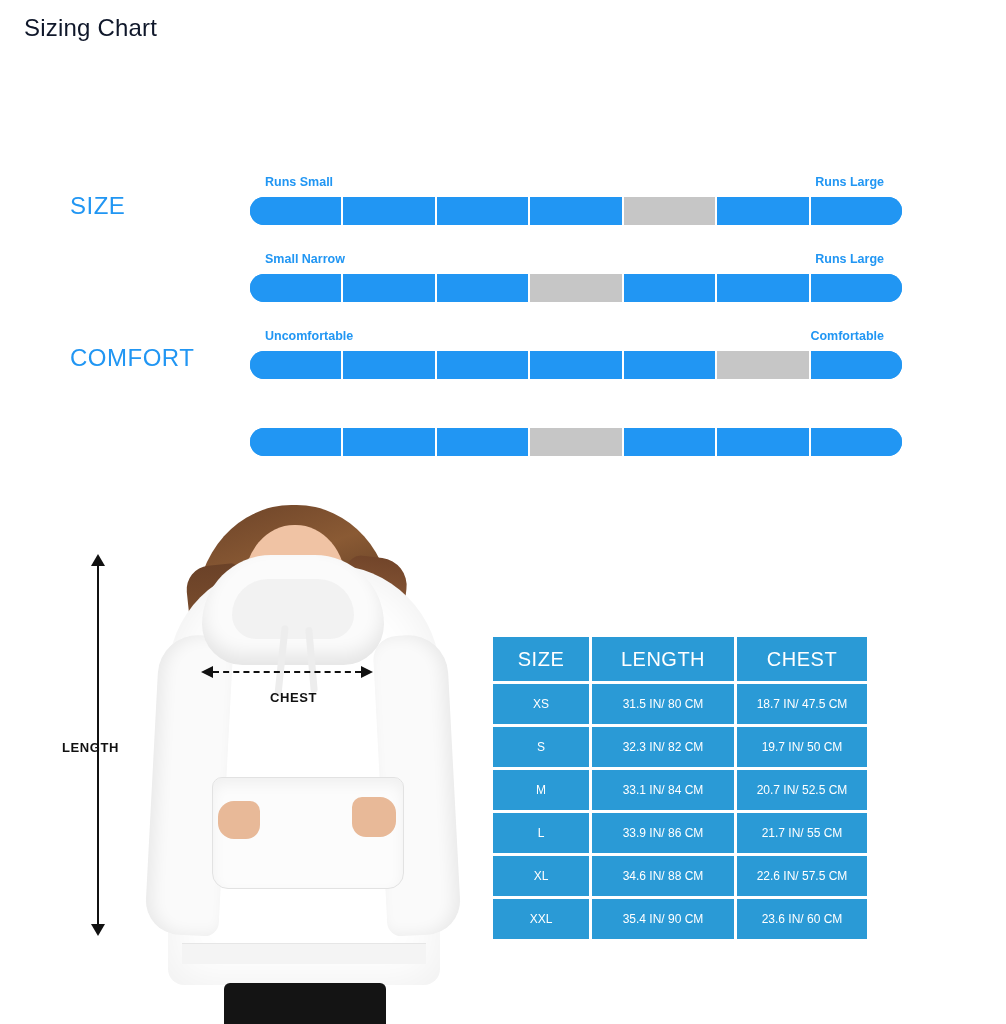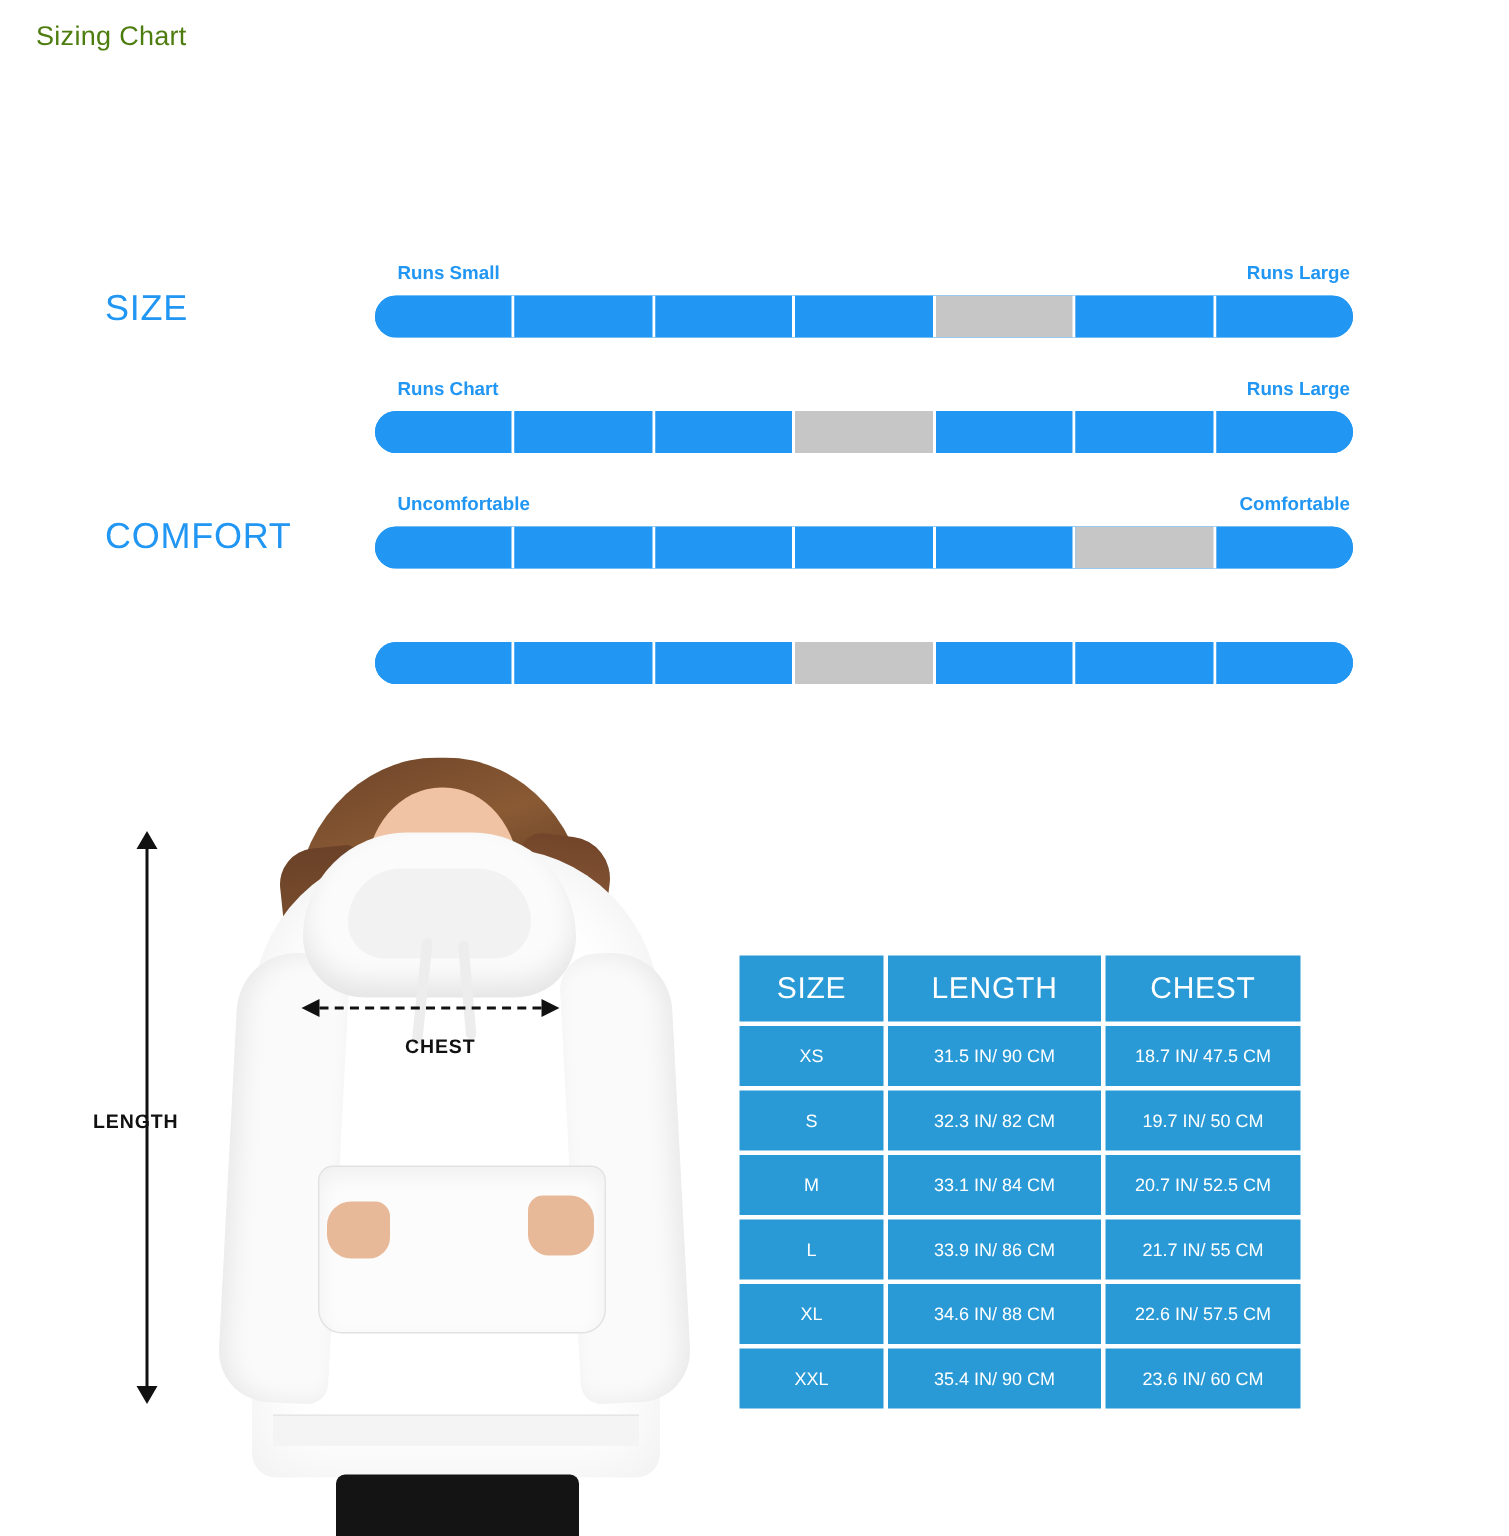--- a/index.html
+++ b/index.html
@@ -14,22 +14,22 @@
     font-family: "Liberation Sans", sans-serif;
     color: #333333;
     overflow: hidden;
   }
 
   
   #page-title {
     position: absolute;
     left: 24px;
     top: 14px;
-    font-size: 18px;
-    color: #4d7c0f;
+    font-size: 24px;
+    color: #0f172a;
     font-family: "Liberation Sans", sans-serif;
     letter-spacing: 0.2px;
   }
 
   
   #meters {
     position: absolute;
     left: 0;
     top: 175px;
     width: 1006px;
@@ -48,21 +48,21 @@
     letter-spacing: 0.5px;
   }
   .meter-label.sz  { top: 17px; }
   .meter-label.ft  { top: 17px; }
   .meter-label.cm  { top: 15px; }
   .meter-label.du  { top: 15px; }
 
   .caps {
     position: absolute;
     left: 250px;
-    right: 0;
+    right: 16px;
     top: 0;
     height: 18px;
     text-decoration: underline;
   }
   .cap {
     position: absolute;
     color: #2196f3;
     font-size: 12.5px;
     font-weight: bold;
     white-space: nowrap;
@@ -396,21 +396,21 @@
       <div class="seg"></div>
       <div class="seg"></div>
       <div class="seg off"></div>
       <div class="seg"></div>
       <div class="seg"></div>
     </div>
   </div>
 
   <div class="meter-row">
     <div class="caps">
-      <span class="cap left">Runs Chart</span>
+      <span class="cap left">Small Narrow</span>
       <span class="cap right">Runs Large</span>
     </div>
     <div class="bar">
       <div class="seg"></div>
       <div class="seg"></div>
       <div class="seg"></div>
       <div class="seg off"></div>
       <div class="seg"></div>
       <div class="seg"></div>
       <div class="seg"></div>
@@ -490,21 +490,21 @@
   <thead>
     <tr>
       <th class="col-size">SIZE</th>
       <th class="col-len">LENGTH</th>
       <th class="col-chest">CHEST</th>
     </tr>
   </thead>
   <tbody>
     <tr>
       <td>XS</td>
-      <td>31.5 IN/ 90 CM</td>
+      <td>31.5 IN/ 80 CM</td>
       <td>18.7 IN/ 47.5 CM</td>
     </tr>
     <tr>
       <td>S</td>
       <td>32.3 IN/ 82 CM</td>
       <td>19.7 IN/ 50 CM</td>
     </tr>
     <tr>
       <td>M</td>
       <td>33.1 IN/ 84 CM</td>

